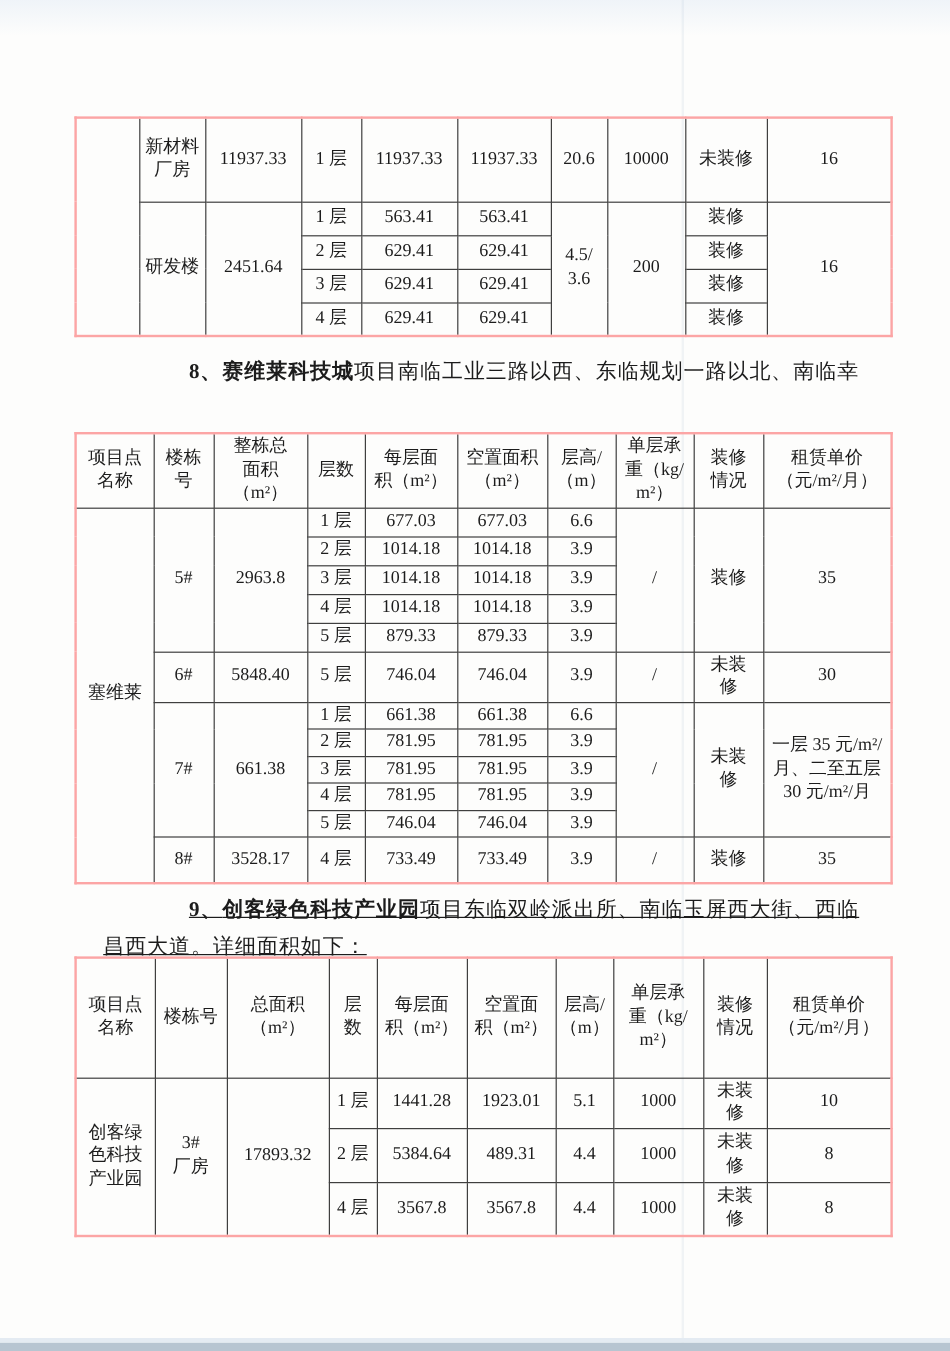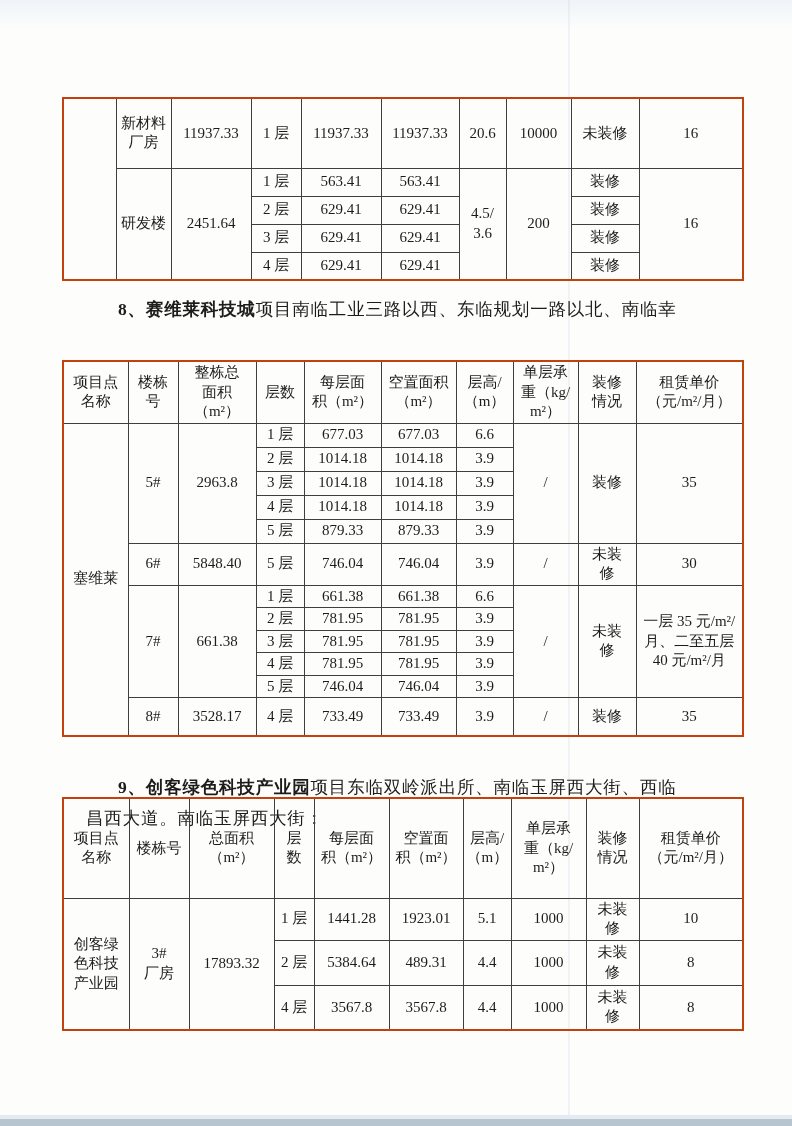--- a/index.html
+++ b/index.html
@@ -24,21 +24,21 @@
     background:#e4ebf2;
   }
   .bottombar{
     position:absolute;left:0;bottom:0;width:100%;height:7px;
     background:#b7c5d1;
   }
   table{
     position:absolute;
     border-collapse:collapse;
     table-layout:fixed;
-    border:2px solid #c2410c;
+    border:2px solid #fca5a5;
   }
   td,th{
     border:1.5px solid #3f3f3f;
     text-align:center;
     vertical-align:middle;
     font-size:15px;
     font-weight:normal;
     padding:1px 3px;
     line-height:1.3;
     white-space:pre-line;
@@ -46,24 +46,24 @@
   }
   #t1{left:62px;top:97px;width:680px;}
   #t2{left:62px;top:360px;width:680px;}
   #t3{left:62px;top:797px;width:680px;}
   .heading{
     position:absolute;
     left:86px;width:630px;
     font-size:17.5px;
     letter-spacing:0.8px;
   }
-  .heading .line1{padding-left:32px;}
+  .heading .line1{padding-left:32px;text-align:right;}
   .heading .line{height:32px;line-height:32px;white-space:nowrap;}
   #h8{top:293px;}
-  #h9{top:772px;}
+  #h9{top:742px;text-decoration:underline;}
   #h9 .line{height:31px;line-height:31px;}
   .hd-bold{font-weight:bold;}
 </style>
 </head>
 <body>
 
 <div class="page">
   <div class="toptint"></div>
   <div class="scanline"></div>
 
@@ -220,21 +220,21 @@
     <tr style="height:22px">
       <td rowspan="5">7#</td>
       <td rowspan="5">661.38</td>
       <td>1 层</td>
       <td>661.38</td>
       <td>661.38</td>
       <td>6.6</td>
       <td rowspan="5">/</td>
       <td rowspan="5">未装
 修</td>
-      <td rowspan="5">一层 35 元/m²/月、二至五层 40 元/m²/月</td>
+      <td rowspan="5">一层 35 元/m²/月、二至五层 30 元/m²/月</td>
     </tr>
     <tr style="height:22px">
       <td>2 层</td>
       <td>781.95</td>
       <td>781.95</td>
       <td>3.9</td>
     </tr>
     <tr style="height:22px">
       <td>3 层</td>
       <td>781.95</td>
@@ -264,21 +264,21 @@
       <td>装修</td>
       <td>35</td>
     </tr>
   </tbody>
     </table>
 
   <div id="h9" class="heading">
     <div class="line line1">
       <span class="hd-bold">9、</span><span class="hd-bold">创客绿色科技产业园</span><span>项目东临双岭派出所、南临玉屏西大街、西临</span>
     </div>
-    <div class="line">昌西大道。南临玉屏西大街：</div>
+    <div class="line">昌西大道。详细面积如下：</div>
   </div>
 
   <table id="t3">
     <colgroup>
       <col style="width:66px">
         <col style="width:60px">
         <col style="width:85px">
         <col style="width:40px">
         <col style="width:75px">
       <col style="width:74px">

